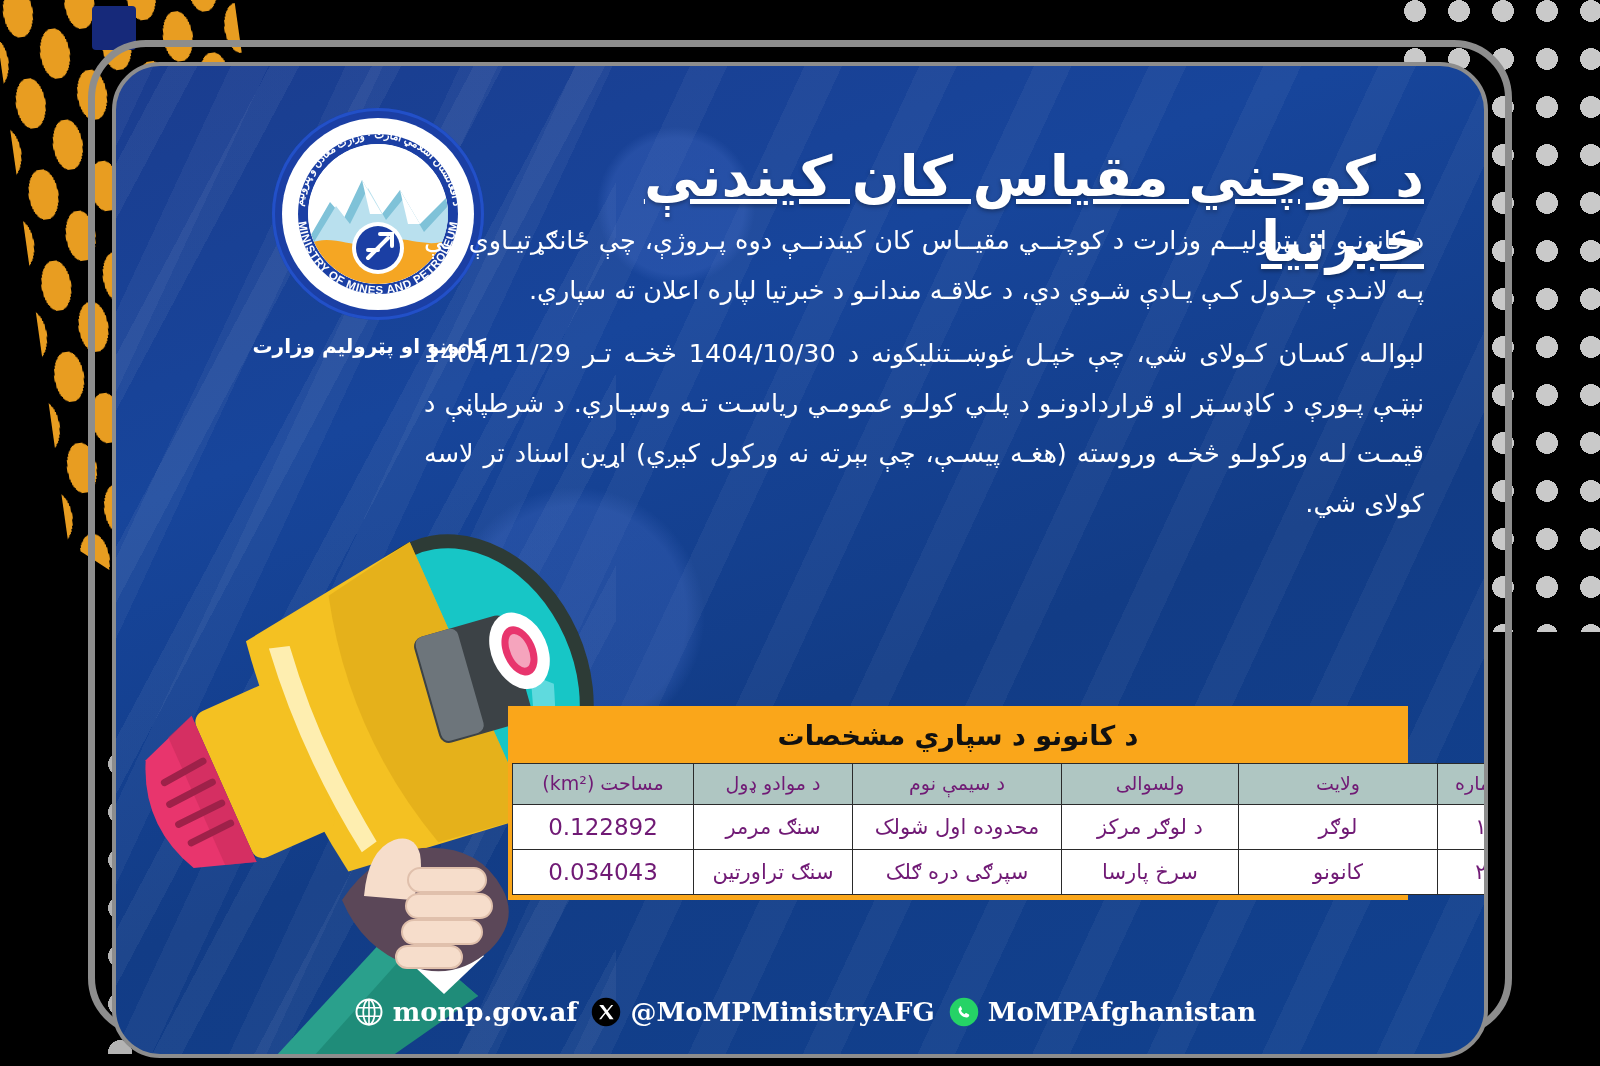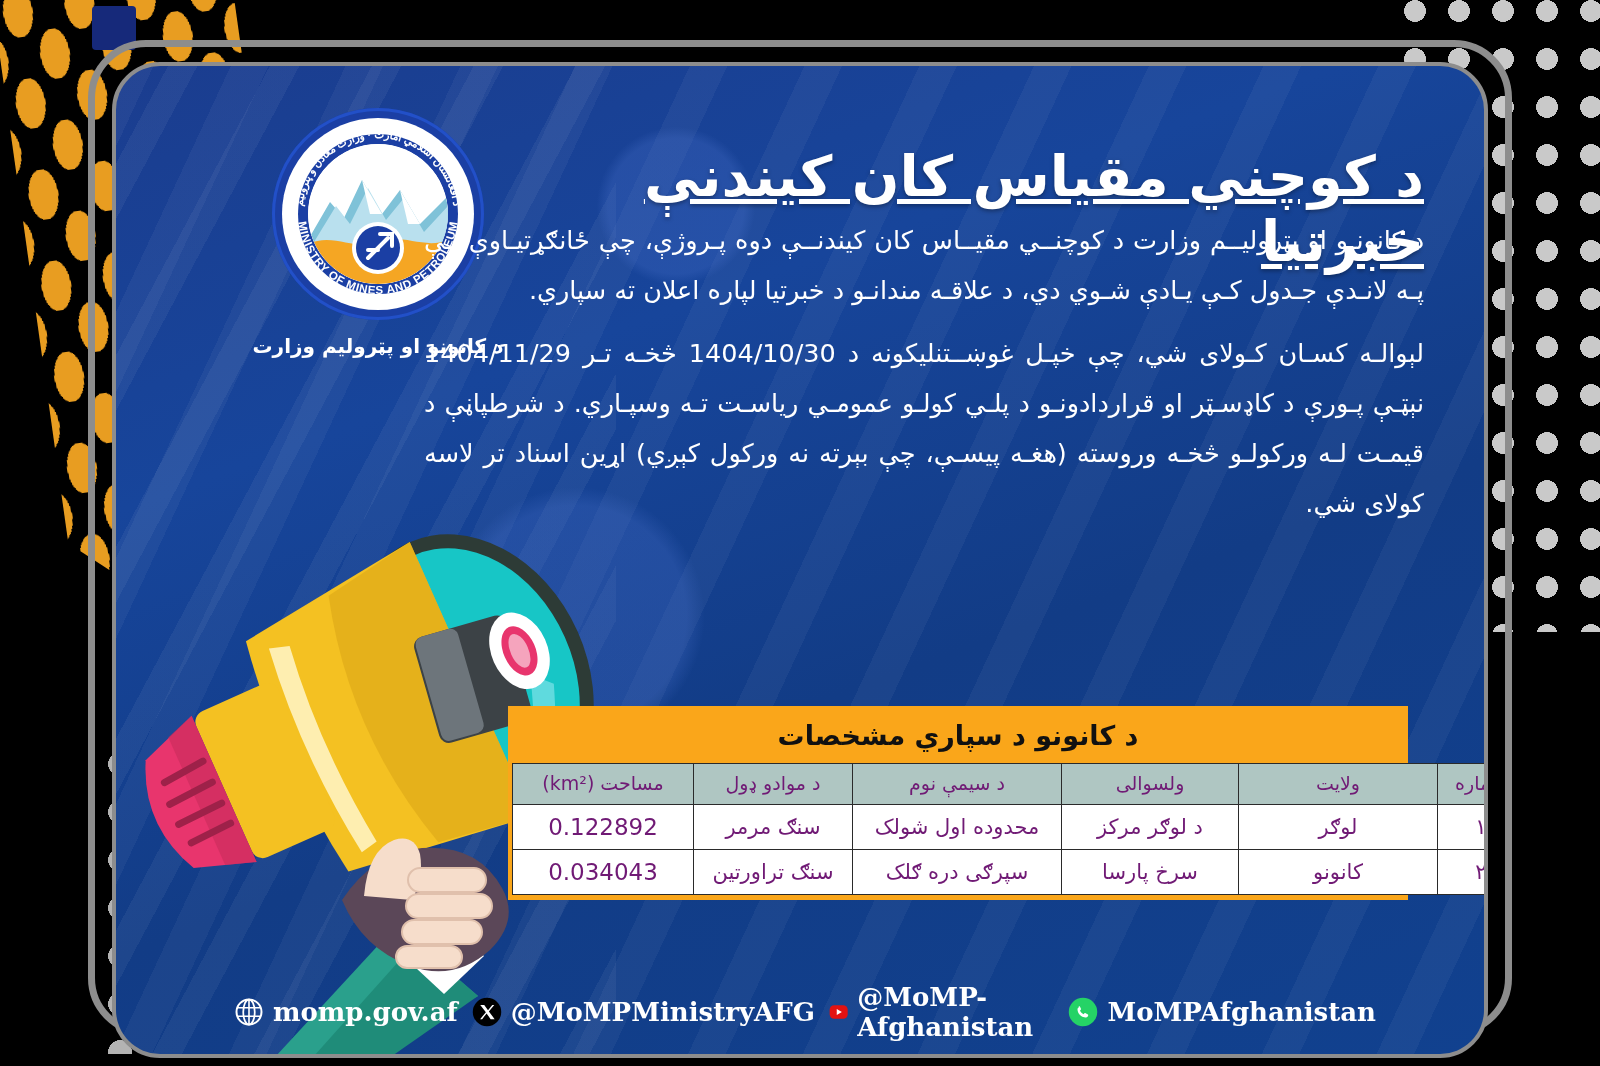--- a/index.html
+++ b/index.html
@@ -322,27 +322,20 @@
       </div>
 
       <div class="foot-item">
         <svg class="ic" viewBox="0 0 24 24">
           <circle cx="12" cy="12" r="11.4" fill="#000"></circle>
           <path d="M6.6 6.3h3.2l3.0 4.2 3.4-4.2h1.6l-4.3 5.2 4.6 6.2h-3.2l-3.2-4.5-3.6 4.5H6.5l4.6-5.6z" fill="#fff"></path>
         </svg>
         <span class="txt">@MoMPMinistryAFG</span>
       </div>
 
-      <div class="foot-item">
-        <svg class="ic" viewBox="0 0 30 24">
-          <rect x="1" y="1.5" width="28" height="21" rx="7" fill="#E31212"></rect>
-          <path d="M12 7.5 L20 12 L12 16.5 Z" fill="#ffffff"></path>
-        </svg>
-        <span class="txt">@MoMP-Afghanistan</span>
-      </div>
 
       <div class="foot-item">
         <svg class="ic" viewBox="0 0 24 24">
           <circle cx="12" cy="12" r="11.4" fill="#25D366"></circle>
           <path d="M8.4 7.2c.5-.2 1 0 1.2.5l.7 1.5c.2.4.1.8-.2 1.1l-.5.5c.6 1.3 1.6 2.3 2.9 2.9l.5-.5c.3-.3.7-.4 1.1-.2l1.5.7c.5.2.7.7.5 1.2-.3.9-1.2 1.6-2.2 1.5-3.3-.3-6-3-6.3-6.3-.1-1 .5-1.9 1.4-2.2z" fill="#ffffff"></path>
         </svg>
         <span class="txt">MoMPAfghanistan</span>
       </div>
 
     </div>

